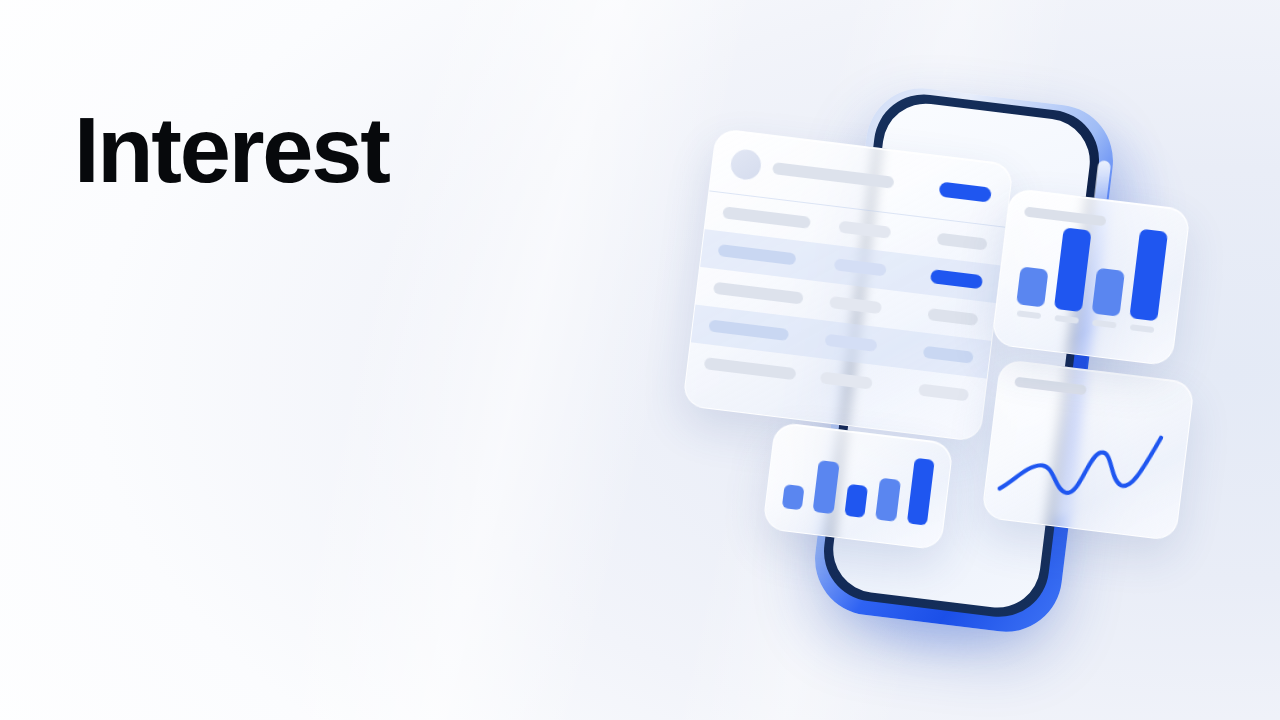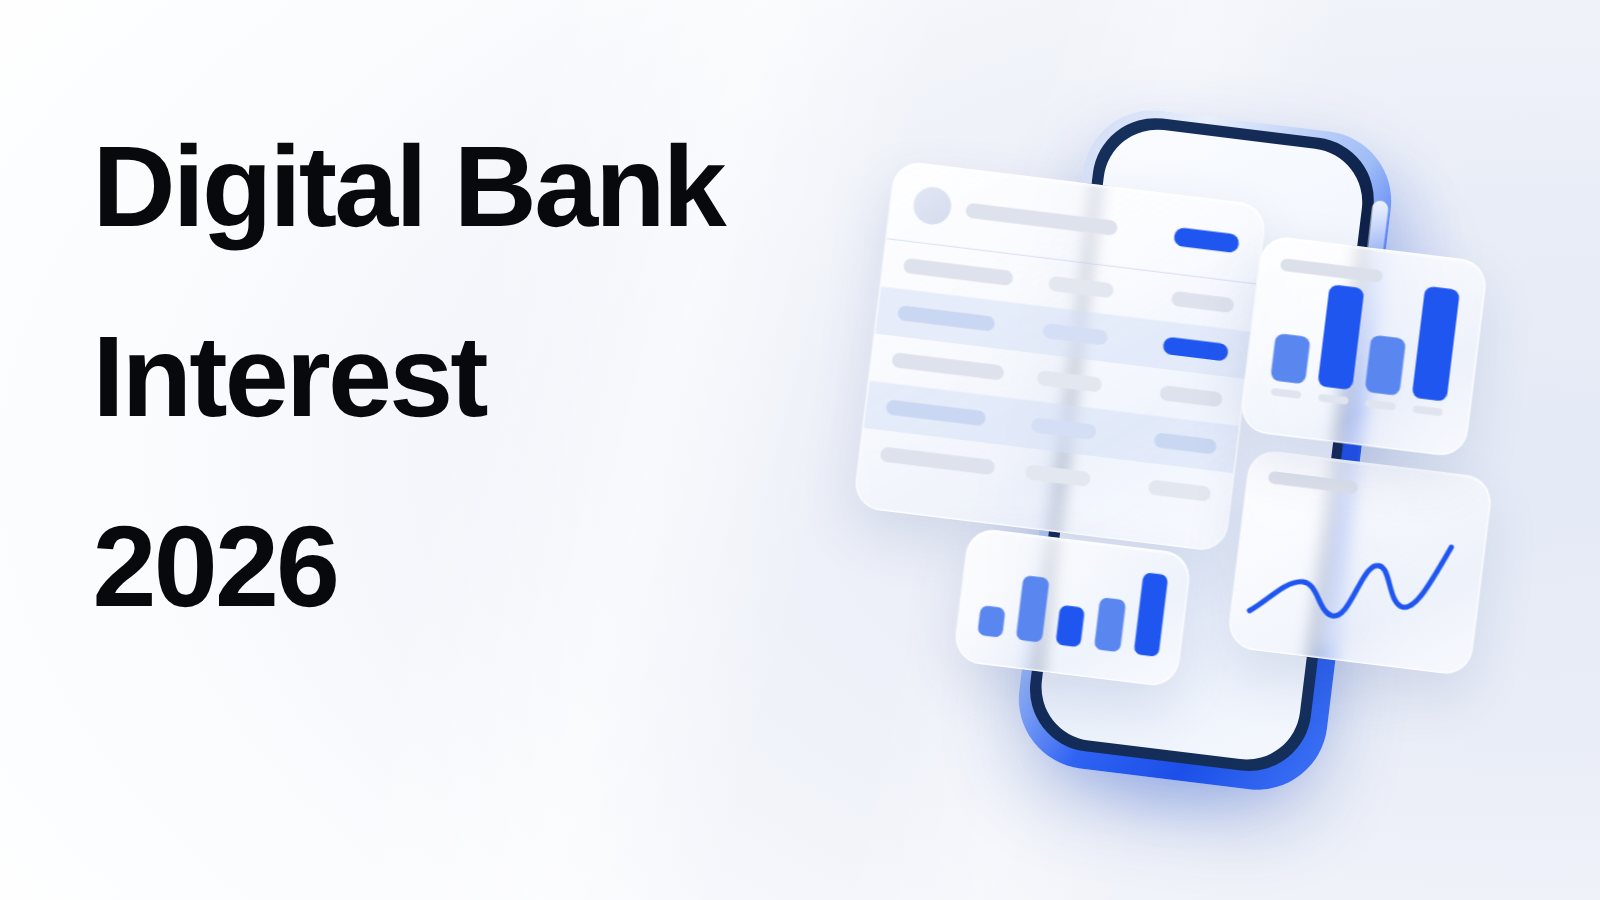--- a/index.html
+++ b/index.html
@@ -207,23 +207,21 @@
   .bar-bl { width: 21px; border-radius: 6px; }
   .bar-bl.lt { background:#5a86f0; }
   .bar-bl.dk { background:#1f56f0; }
 </style>
 </head>
 <body>
 
 <div class="canvas">
 
   <div class="headline">
-    <span class="line">Digital Bank</span>
     <span class="line">Interest</span>
-    <span class="line">2026</span>
   </div>
 
   <div class="illus">
 
     <div class="phone-glow top"></div>
     <div class="phone-glow"></div>
 
     <div class="phone">
       <div class="outer"></div>
       <div class="bezel">

